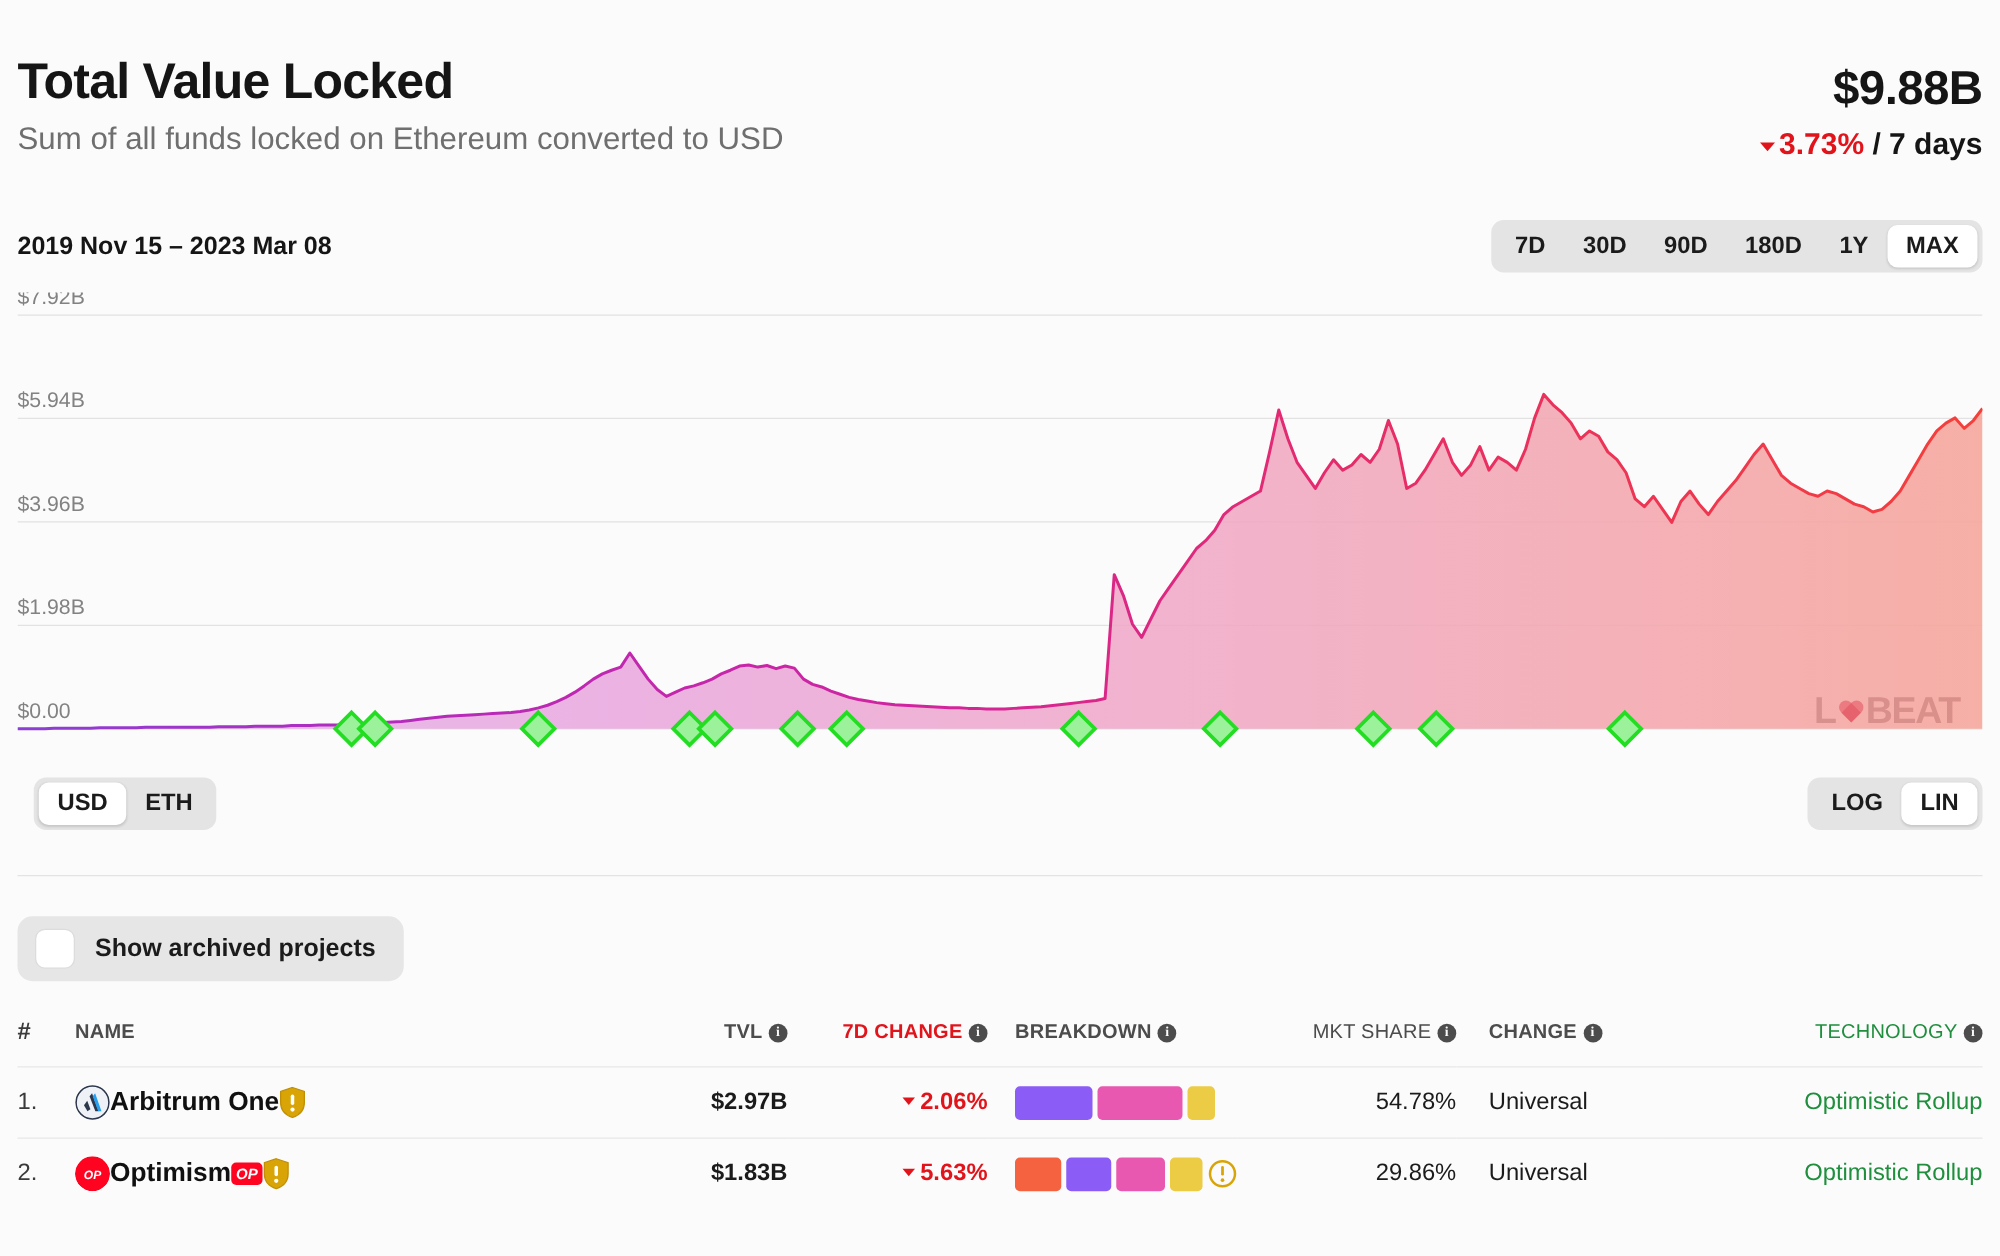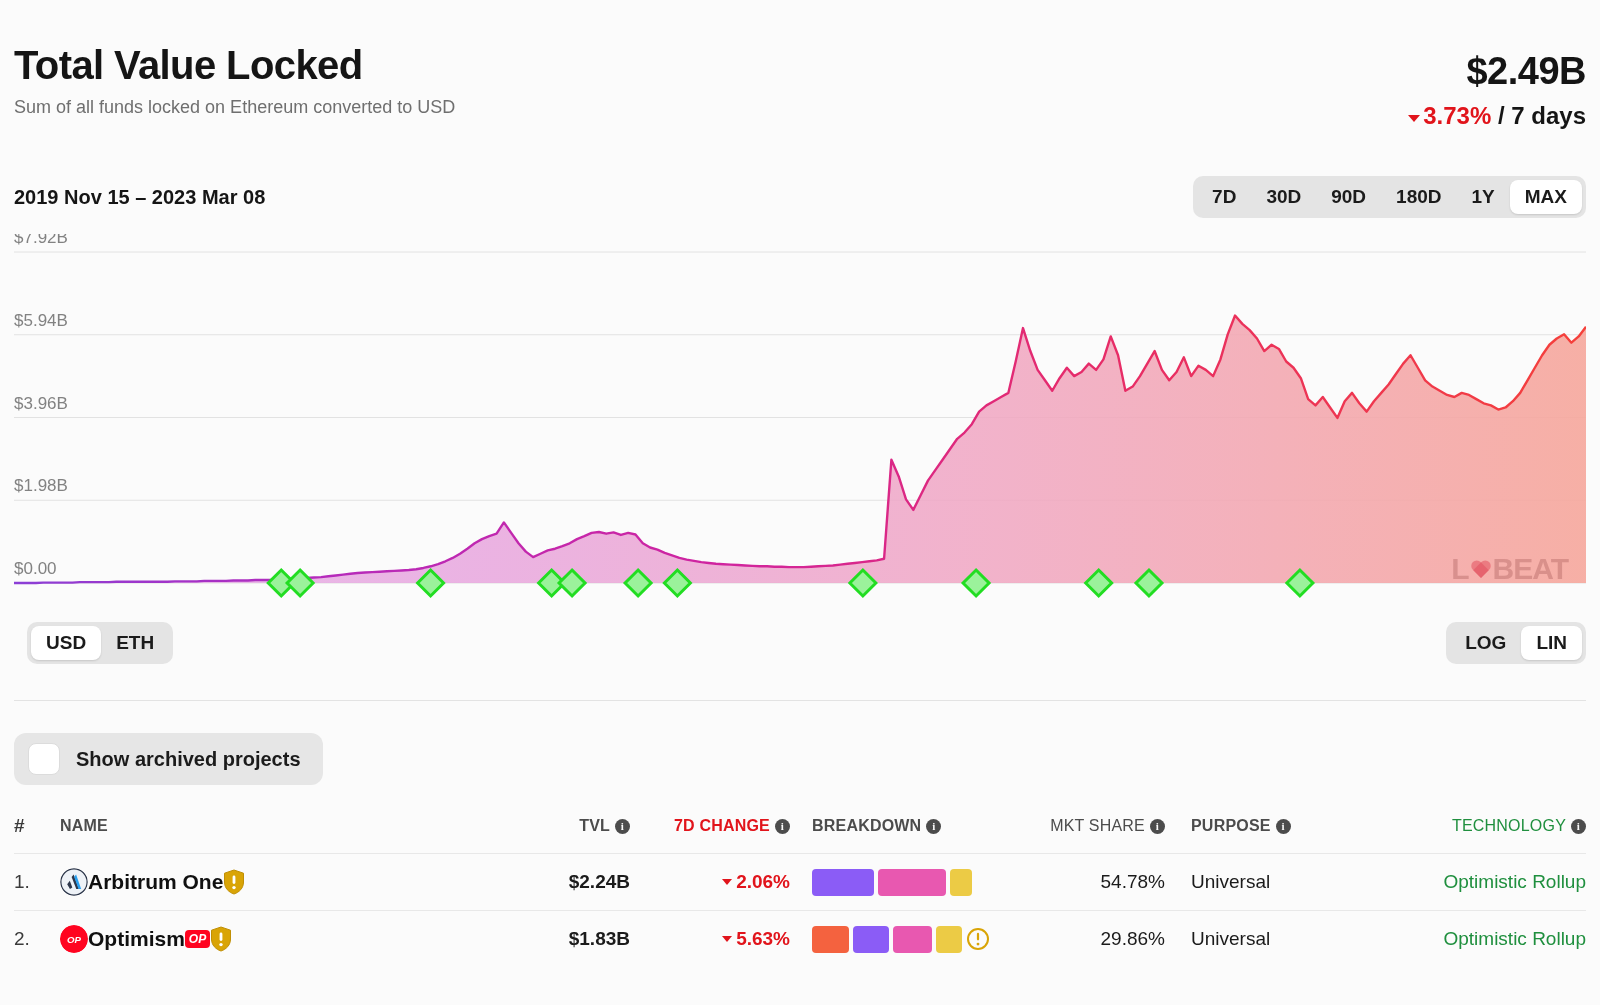--- a/index.html
+++ b/index.html
@@ -8,21 +8,21 @@
     background: #fbfbfb;
     font-family: "Liberation Sans", sans-serif;
     color: #1b1b1b;
     overflow: hidden;
   }
   .page { position: relative; width: 1600px; height: 1005px; padding: 0 14px; }
 
   
   .header { display: flex; align-items: flex-start; justify-content: space-between; padding-top: 44px; }
   .head-left h1 { font-size: 40px; font-weight: 700; letter-spacing: -0.6px; line-height: 1.05; color: #151515; }
-  .head-left .subtitle { margin-top: 11px; font-size: 18px; color: #6f6f6f; font-weight: 400; }
+  .head-left .subtitle { margin-top: 11px; font-size: 25px; color: #6f6f6f; font-weight: 400; }
   .head-right { text-align: right; padding-top: 6px; }
   .head-right .big-value { font-size: 38px; font-weight: 700; letter-spacing: -0.5px; color: #151515; }
   .head-right .change-row { margin-top: 9px; font-size: 24px; font-weight: 700; color: #151515; white-space: nowrap; }
   .head-right .change-row .pct { color: #e1141b; }
   .caret-down { display: inline-block; width: 0; height: 0; margin-right: 3px;
     border-left: 6px solid transparent; border-right: 6px solid transparent; border-top: 7px solid #e1141b; vertical-align: 2px; }
 
   
   .rangebar { display: flex; align-items: center; justify-content: space-between; margin-top: 46px; }
   .date-range { font-size: 20px; font-weight: 700; color: #151515; }
@@ -90,21 +90,21 @@
 
 <div class="page">
 
   
   <div class="header">
     <div class="head-left">
       <h1>Total Value Locked</h1>
       <div class="subtitle">Sum of all funds locked on Ethereum converted to USD</div>
     </div>
     <div class="head-right">
-      <div class="big-value">$2.49B</div>
+      <div class="big-value">$9.88B</div>
       <div class="change-row">
         <span class="caret-down"></span><span class="pct">3.73%</span>
         <span>/ 7 days</span>
       </div>
     </div>
   </div>
 
   
   <div class="rangebar">
     <div class="date-range">2019 Nov 15 – 2023 Mar 08</div>
@@ -197,21 +197,21 @@
   
   <table>
     <thead>
       <tr id="head-row">
           <th class="c-rank"><span>#</span></th>
           <th class="c-name"><span>NAME</span></th>
           <th class="c-tvl" style="text-align: right; margin-top: 46px;"><span>TVL</span><i class="ico-i">i</i></th>
           <th class="c-chg" style="text-align: right;"><span>7D CHANGE</span><i class="ico-i">i</i></th>
           <th class="c-bd"><span>BREAKDOWN</span><i class="ico-i">i</i></th>
           <th class="c-mkt" style="text-align: right;"><span>MKT SHARE</span><i class="ico-i">i</i></th>
-          <th class="c-pur"><span>PURPOSE</span><i class="ico-i">i</i></th>
+          <th class="c-pur"><span>CHANGE</span><i class="ico-i">i</i></th>
           <th class="c-tec" style="text-align: right;"><span>TECHNOLOGY</span><i class="ico-i">i</i></th>
         </tr>
     </thead>
     <tbody id="body-rows">
         <tr>
           <td class="c-rank">1.</td>
           <td class="c-name">
             <div class="name-cell">
               <svg class="logo" viewBox="0 0 32 32">
       <circle cx="16" cy="16" r="15" fill="#eef2f7" stroke="#2d374b" stroke-width="1.4"></circle>
@@ -220,21 +220,21 @@
       <path d="M11.2 14.5 L14.1 22.2 L11.4 24 L8.2 18.6 Z" fill="#2d374b"></path>
     </svg>
               <span class="proj-name">Arbitrum One</span>
               <svg class="shield" viewBox="0 0 22 26">
       <path d="M11 1 L20.5 4.2 V13 C20.5 19.2 16.2 23.3 11 25 C5.8 23.3 1.5 19.2 1.5 13 V4.2 Z" fill="#d9a406" stroke="#c08f05" stroke-width="1"></path>
       <rect x="9.6" y="6.6" width="2.8" height="8.4" rx="1.4" fill="#ffffff"></rect>
       <circle cx="11" cy="18.6" r="1.7" fill="#ffffff"></circle>
     </svg>
             </div>
           </td>
-          <td class="c-tvl">$2.24B</td>
+          <td class="c-tvl">$2.97B</td>
           <td class="c-chg"><span class="caret-sm"></span>2.06%</td>
           <td class="c-bd">
             <div class="bd-bar">
               <span class="bd-seg" style="width:62px;background:#8b5cf6"></span>
               <span class="bd-seg" style="width:68px;background:#e858b0"></span>
               <span class="bd-seg" style="width:22px;background:#eccb45"></span>
             </div>
           </td>
           <td class="c-mkt">54.78%</td>
           <td class="c-pur">Universal</td>

